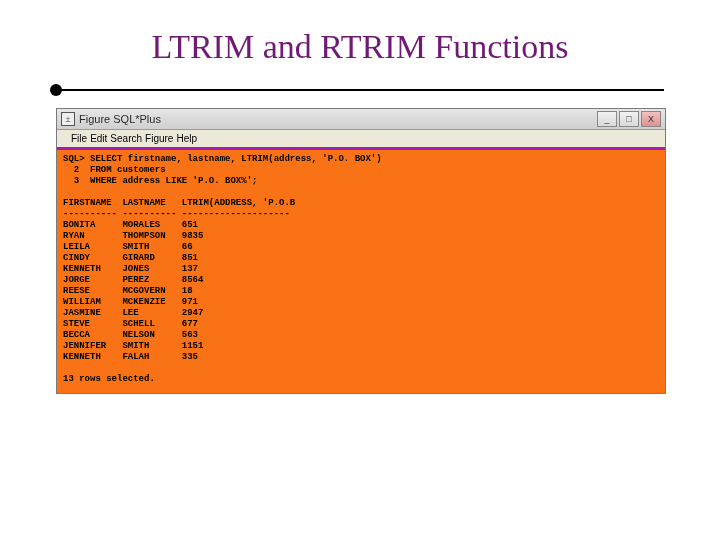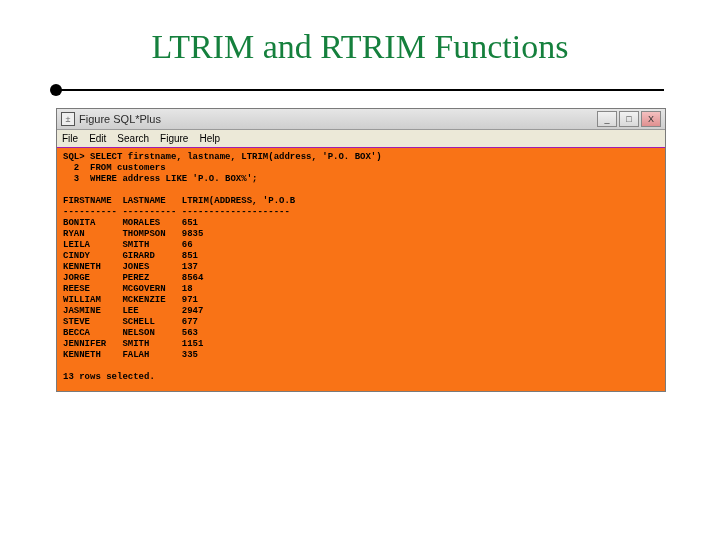--- a/index.html
+++ b/index.html
@@ -15,21 +15,21 @@
     width: 720px;
     height: 540px;
     position: relative;
     box-sizing: border-box;
   }
   .title {
     font-family: "Times New Roman", Times, serif;
     font-size: 34px;
     text-align: center;
     margin-top: 28px;
-    color: #15803d;
+    color: #701a75;
   }
   .rule-wrap {
     position: relative;
     margin: 18px 56px 0 56px;
     height: 16px;
   }
   .rule-dot {
     position: absolute;
     left: -6px;
     top: 0;
@@ -92,28 +92,28 @@
     font-size: 9px;
     line-height: 14px;
     text-align: center;
     font-family: Arial, sans-serif;
     color: #333;
   }
   .win-btn.close { background: linear-gradient(#f4c0c0,#e09090); }
   .menubar {
     height: 17px;
     background: #ece9d8;
-    border-bottom: 1px solid #a21caf;
+    border-bottom: 3px solid #a21caf;
     display: flex;
     align-items: center;
-    padding: 0 5px;
+    padding: 0 14px;
     font-family: Tahoma, Arial, sans-serif;
     font-size: 10px;
     color: #000;
-    gap: 11px;
+    gap: 3px;
   }
   .menubar span { display: inline-block; }
   .term {
     background: #f97316;
     padding: 4px 6px 8px 6px;
     font-size: 9px;
     line-height: 11px;
     color: #000;
     white-space: pre;
     font-weight: bold;

